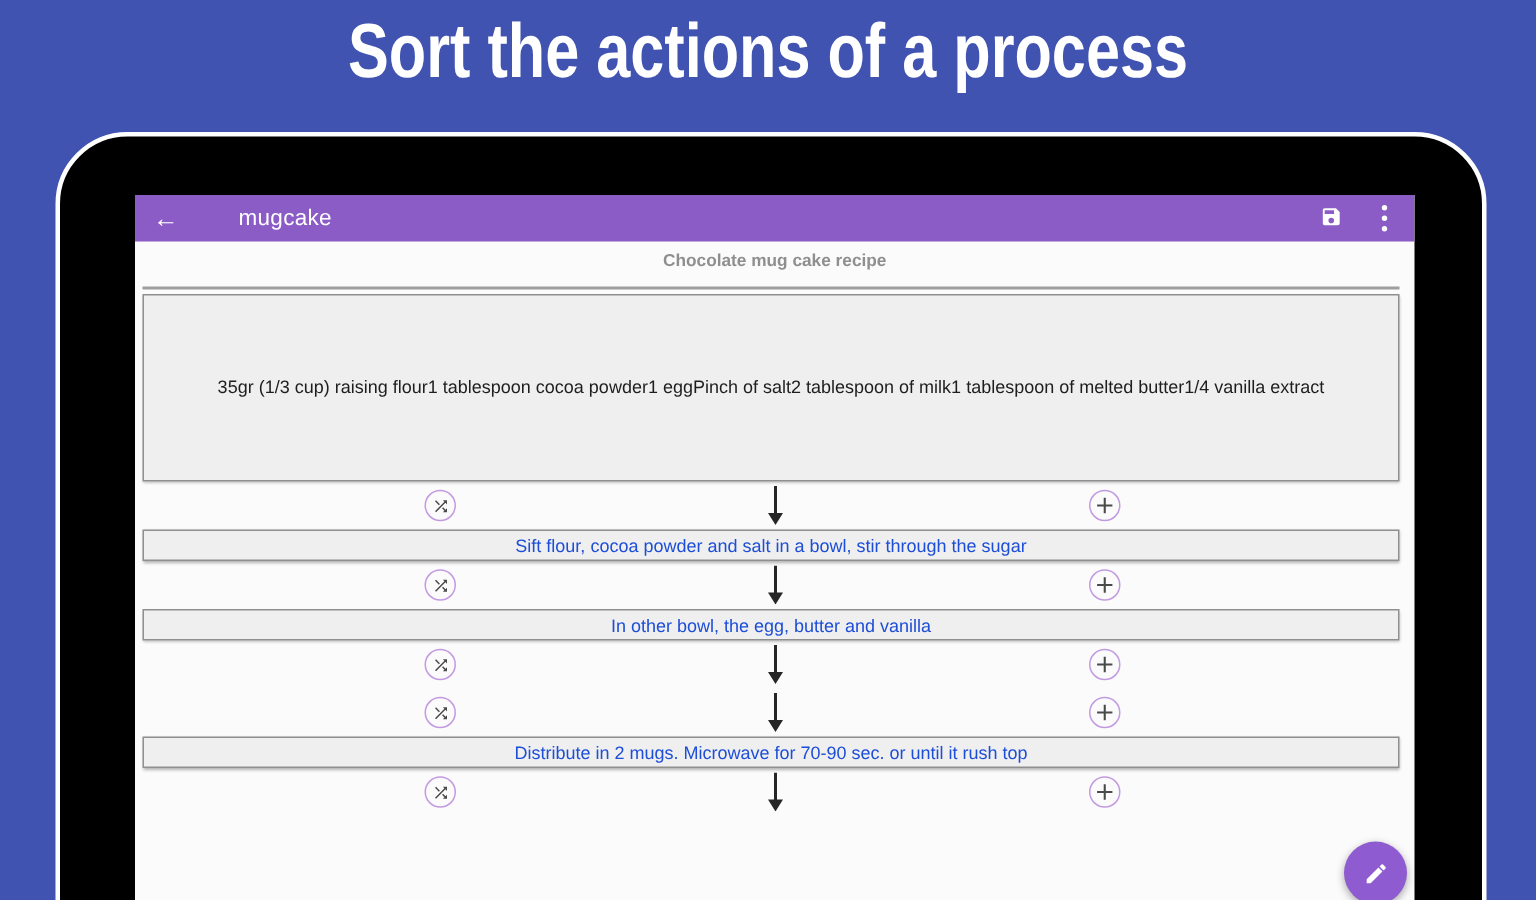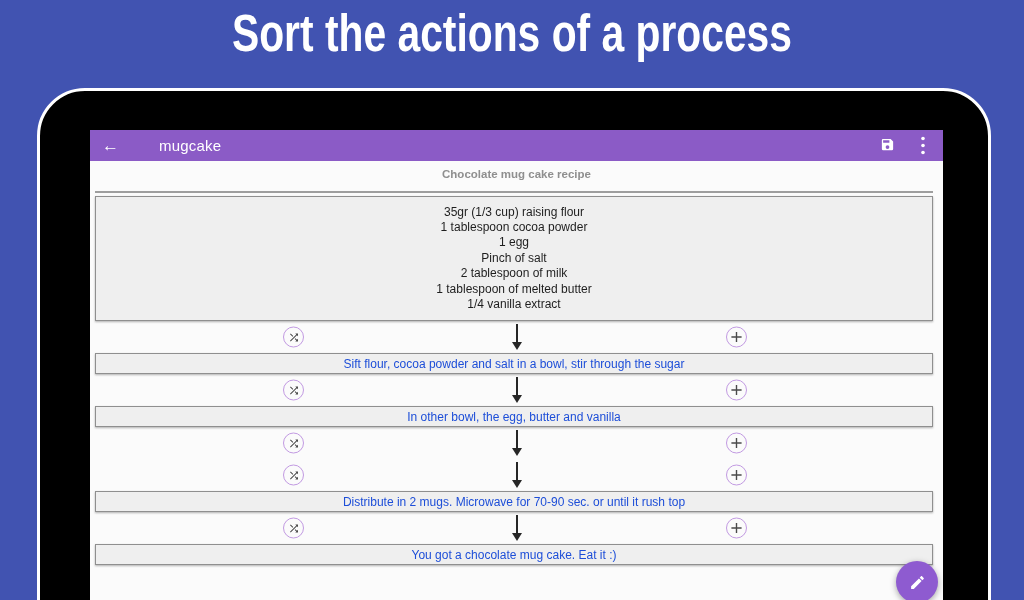--- a/index.html
+++ b/index.html
@@ -30,21 +30,21 @@
   .menu-btn { position:absolute; left:826px; top:5px; width:14px; height:21px; background:none; border:none; cursor:pointer; line-height:0; }
 
   .header-row { height:35px; position:relative;font-weight:bold; }
   .recipe-title { position:absolute; top:7px; left:0; width:100%; text-align:center;
     font-size:11.5px; color:#8f8f8f; }
   .divider { position:absolute; bottom:3px; left:5px; right:10px; height:2px; background:#9e9e9e; }
 
   .ingredients-box {
     margin:0 10px 0 5px; height:125px; background:var(--box-bg, #efefef);
     border:1px solid var(--box-border, #8f8f8f); box-shadow:0 1px 2px rgba(0,0,0,.30);
-    display:flex; flex-direction:column; justify-content:center; align-items:center; cursor:pointer;
+    display:flex; flex-direction:row; justify-content:center; align-items:center; cursor:pointer;
   }
   .ing-line { font-size:12px; line-height:15.4px; color:#1e1e1e; white-space:nowrap; }
 
   .connector { height:32px; position:relative; }
   .icon-circle {
     position:absolute; top:50%; transform:translateY(-50%);
     width:21px; height:21px; border:1.5px solid var(--icon-ring, #c29ae2); border-radius:50%;
     background:transparent; display:flex; align-items:center; justify-content:center; cursor:pointer;
   }
   .swap-pos { left:193px; }
@@ -185,21 +185,20 @@
     <svg class="down-arrow" width="16" height="26" viewBox="0 0 16 26">
       <line x1="8" y1="0" x2="8" y2="19" stroke="#262626" stroke-width="2"></line>
       <path d="M3 18 L13 18 L8 26 Z" fill="#262626"></path>
     </svg>
     <button class="icon-circle add-pos">
       <svg width="13" height="13" viewBox="0 0 14 14">
         <path d="M7 1.5 V12.5 M1.5 7 H12.5" stroke="#4a4a4a" stroke-width="1.5" fill="none"></path>
       </svg>
     </button>
   </div>
-<div class="step-box">You got a chocolate mug cake. Eat it :)</div>
     </div>
 
   <button class="fab">
     <svg width="17" height="17" viewBox="0 0 24 24">
       <path fill="#ffffff" d="M20.71,7.04C21.1,6.65 21.1,6 20.71,5.63L18.37,3.29C18,2.9 17.35,2.9 16.96,3.29L15.12,5.12L18.87,8.87M3,17.25V21H6.75L17.81,9.93L14.06,6.18L3,17.25Z"></path>
     </svg>
   </button>
 
 </div>
 

